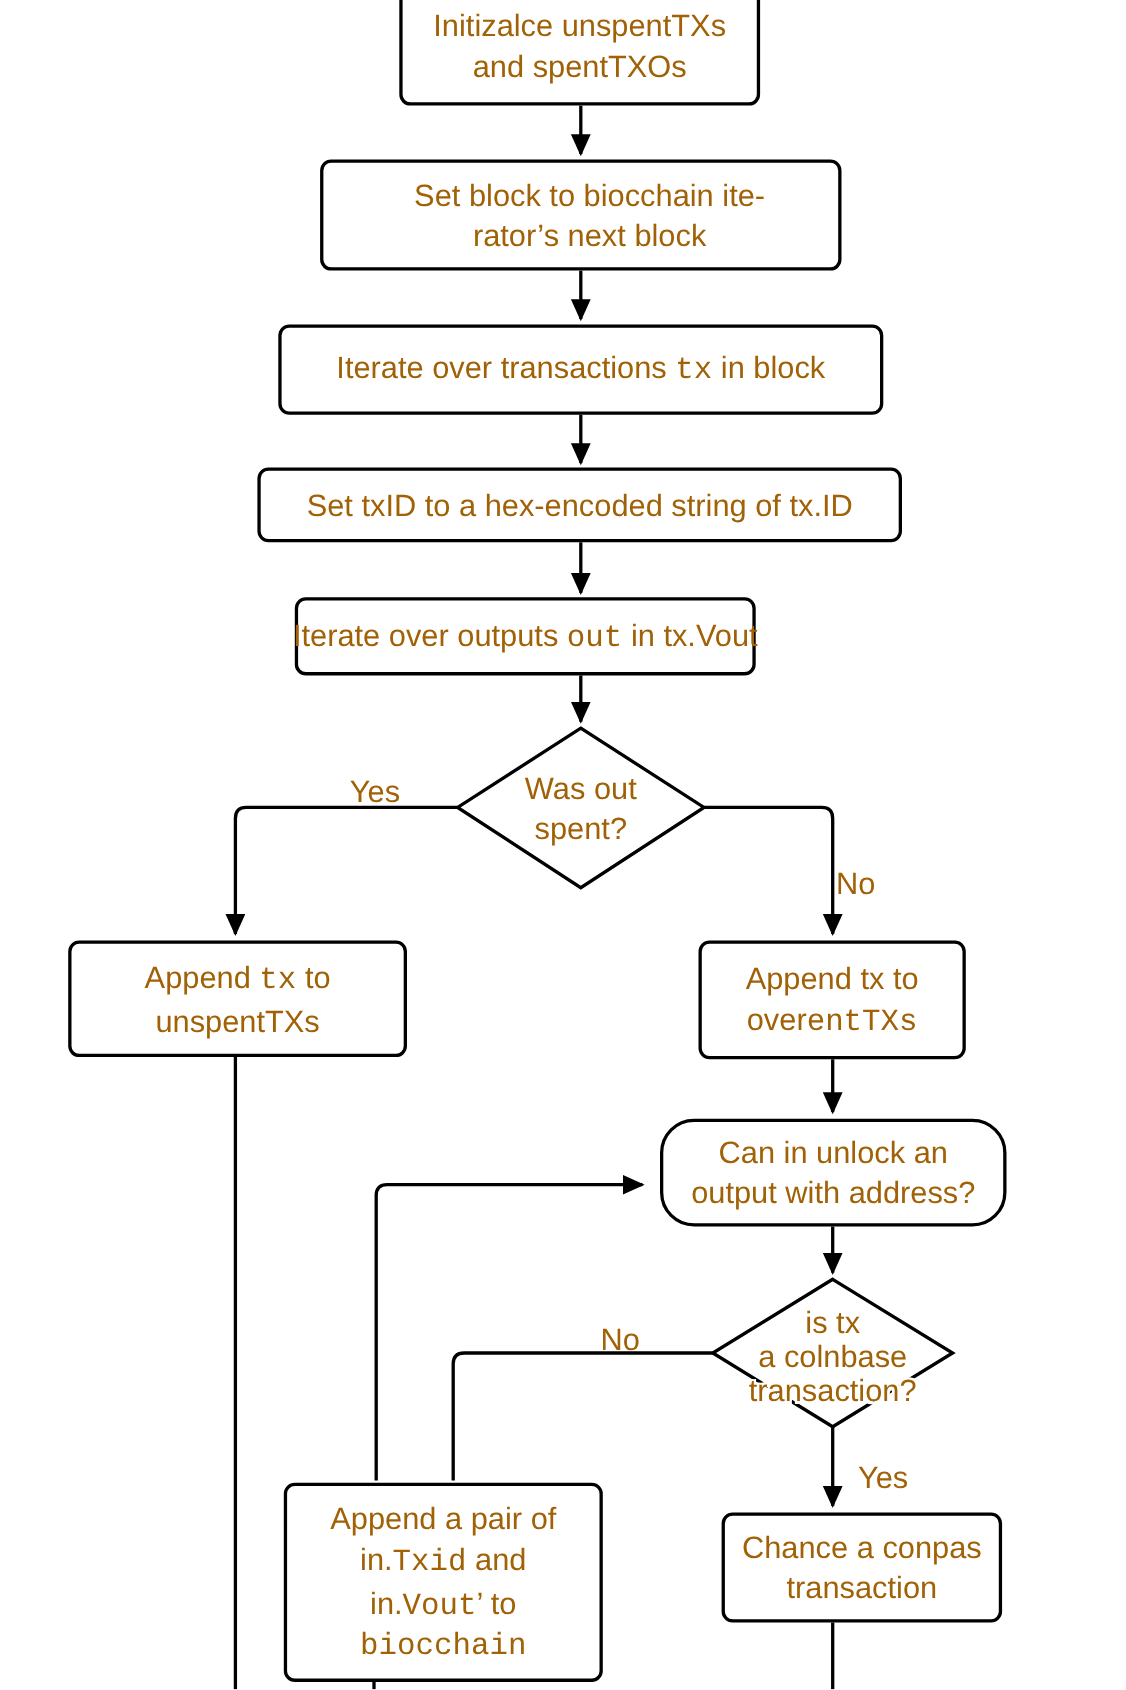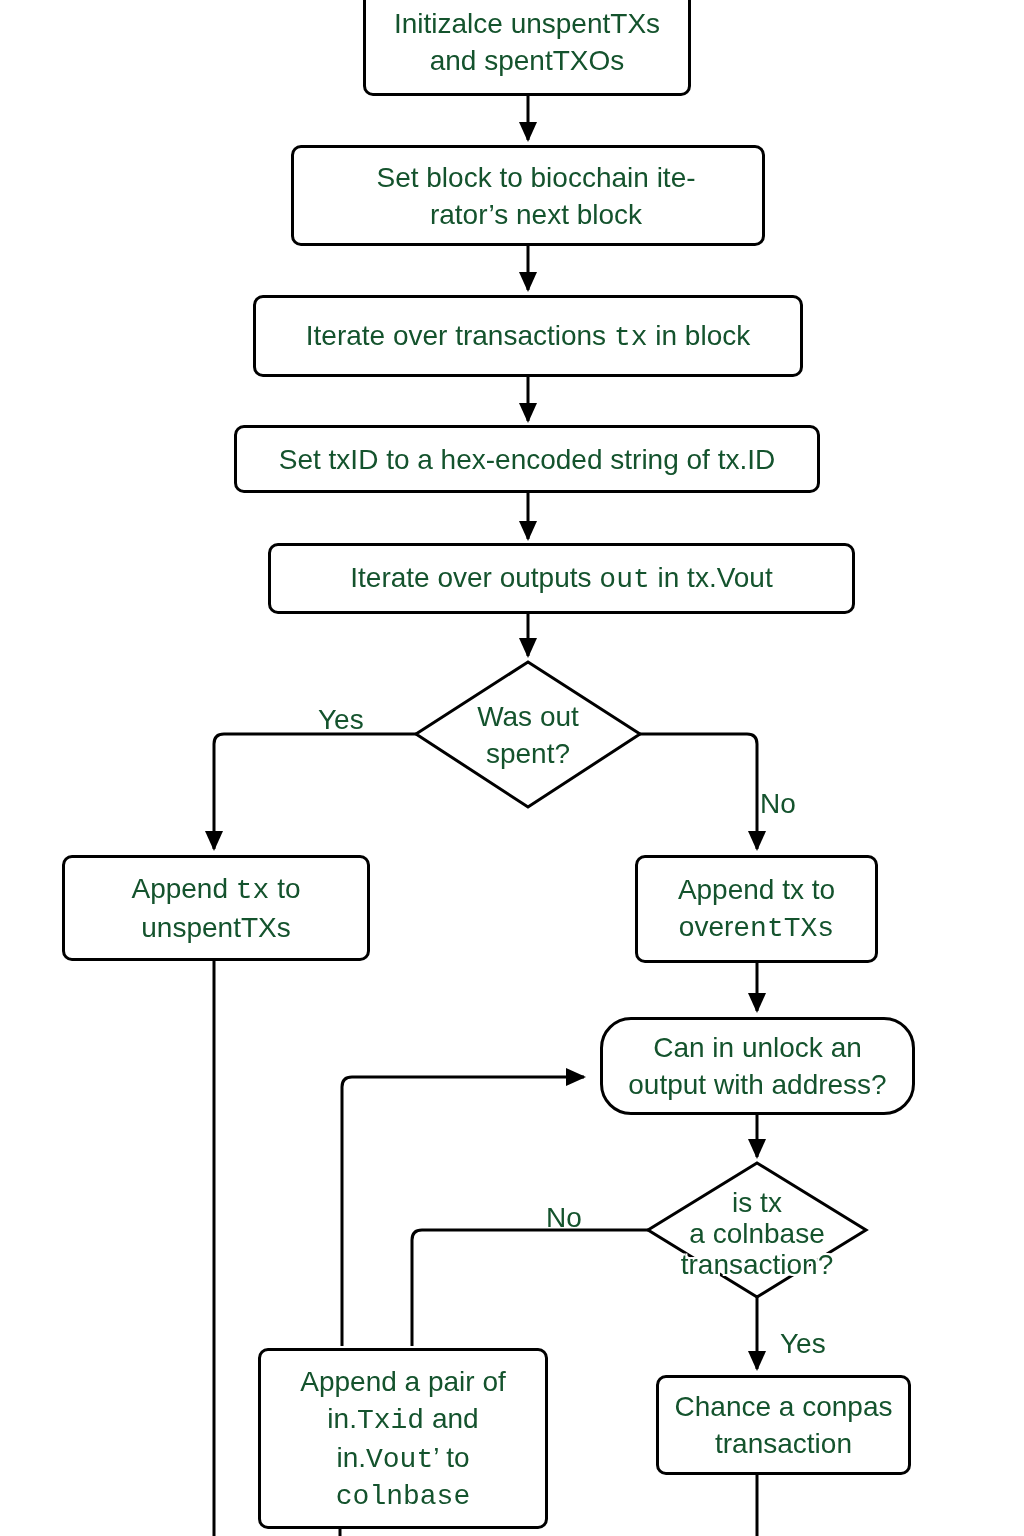--- a/index.html
+++ b/index.html
@@ -7,21 +7,21 @@
     padding: 0;
     background: #ffffff;
   }
   .canvas {
     position: relative;
     width: 1024px;
     height: 1536px;
     background: #ffffff;
     overflow: hidden;
     font-family: "Liberation Sans", sans-serif;
-    color: #14532d;
+    color: #a16207;
   }
   svg.edges {
     position: absolute;
     left: 0;
     top: 0;
     width: 1024px;
     height: 1536px;
   }
   .node {
     position: absolute;
@@ -61,21 +61,21 @@
     font-size: 28px;
     line-height: 30px;
     white-space: nowrap;
   }
 
   
   #n-init      { left: 363px; top: -12px;  width: 328px; height: 108px; border-radius: 0 0 10px 10px; }
   #n-setblock  { left: 291px; top: 145px;  width: 474px; height: 101px; padding-left: 16px; }
   #n-itertx    { left: 253px; top: 295px;  width: 550px; height: 82px;  }
   #n-settxid   { left: 234px; top: 425px;  width: 586px; height: 68px;  }
-  #n-iterout   { left: 268px; top: 543px;  width: 587px; height: 71px;  }
+  #n-iterout   { left: 268px; top: 543px;  width: 419px; height: 71px;  }
   #n-appendL   { left: 62px;  top: 855px;  width: 308px; height: 106px; }
   #n-appendR   { left: 635px; top: 855px;  width: 243px; height: 108px; }
   #n-unlock    { left: 600px; top: 1017px; width: 315px; height: 98px; border-radius: 31px;  }
   #n-pair      { left: 258px; top: 1348px; width: 290px; height: 181px; }
   #n-chance    { left: 618px; top: 1375px; width: 255px; height: 100px; margin-left: 38px; }
 
   #d1-label { left: 418px; top: 698px;  width: 220px; }
   #d2-label { left: 632px; top: 1187px; width: 250px; }
 
   #lbl-yes1 { left: 318px; top: 705px;  }
@@ -160,21 +160,21 @@
   <div class="diamond-label tight halo" id="d2-label">
     <div><span>is tx</span></div>
     <div><span>a colnbase</span></div>
     <div><span>transaction?</span></div>
   </div>
 
   <div class="node" id="n-pair">
     <div><span>Append a pair of</span></div>
     <div><span>in.</span><span class="mono">Txid</span><span> and</span></div>
     <div><span>in.</span><span class="mono">Vout</span><span>’ to</span></div>
-    <div class="mono"><span>colnbase</span></div>
+    <div class="mono"><span>biocchain</span></div>
   </div>
 
   <div class="node" id="n-chance">
     <div><span>Chance a conpas</span></div>
     <div><span>transaction</span></div>
   </div>
 
   <div class="edge-label" id="lbl-yes1">Yes</div>
   <div class="edge-label" id="lbl-no1">No</div>
   <div class="edge-label" id="lbl-no2">No</div>

